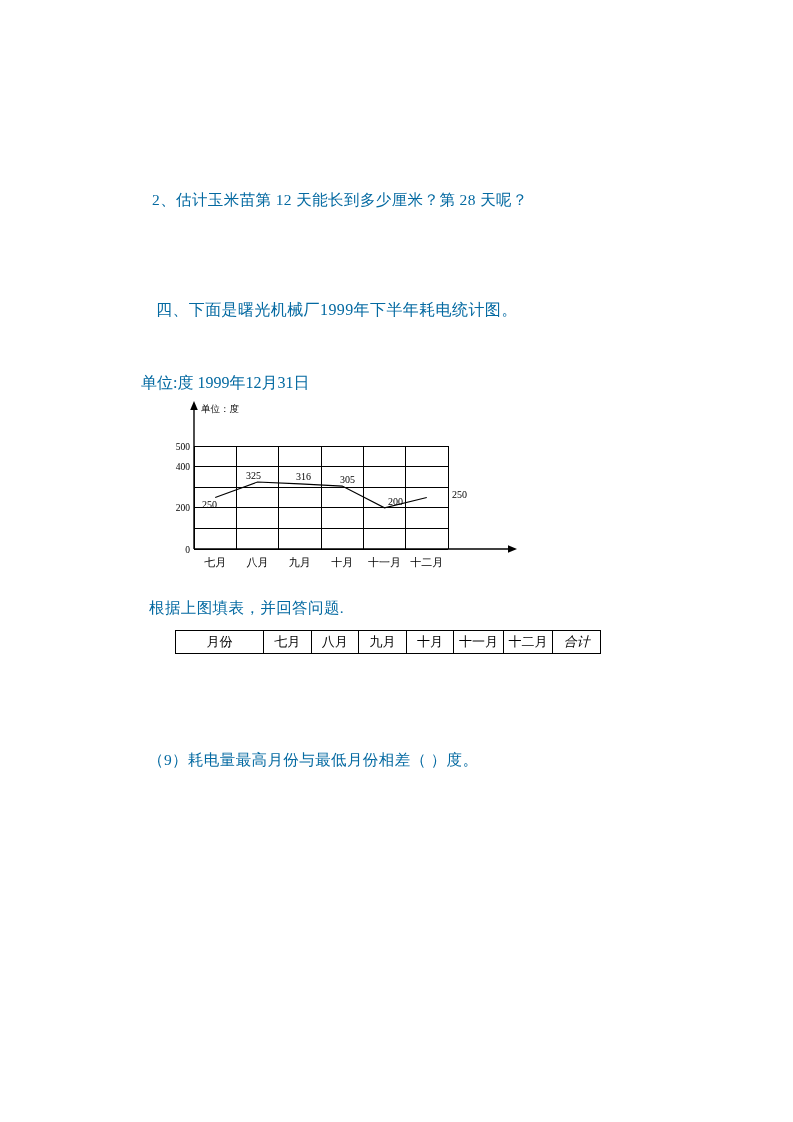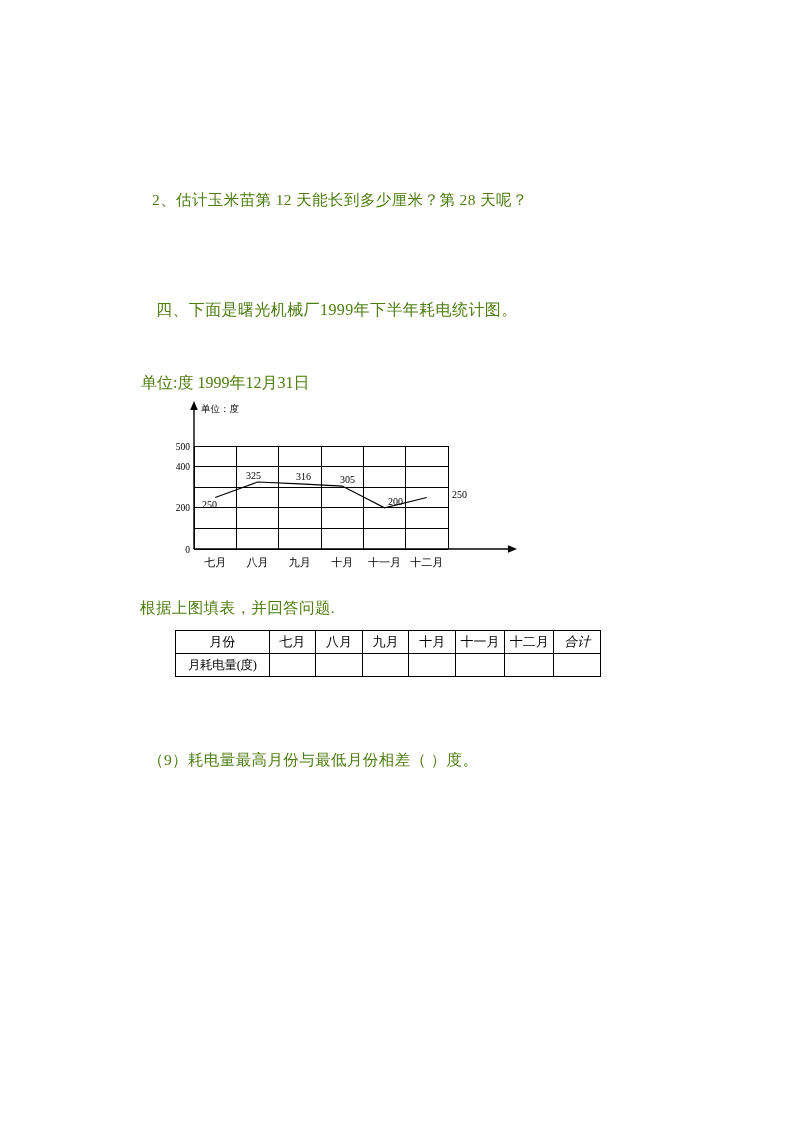--- a/index.html
+++ b/index.html
@@ -23,26 +23,26 @@
     height: 1122px;
   }
 
   
   .q-line {
     position: absolute;
     font-size: 15.5px;
     line-height: 1.5;
     letter-spacing: 0.4px;
     white-space: nowrap;
-    color: #4d7c0f;
+    color: #0369a1;
   }
   #q2-line      { left: 152px; top: 188px; }
   #section4     { left: 156px; top: 298px; font-size: 16px; text-align: center; }
   #unit-line    { left: 141px; top: 371px; font-size: 16px; letter-spacing: 0px; }
-  #fill-line    { left: 140px; top: 596px; }
+  #fill-line    { left: 149px; top: 596px; }
   #q1-line      { left: 148px; top: 748px; }
   #q2b-line     { left: 148px; top: 798px; }
 
   
   #chart {
     position: absolute;
     left: 160px;
     top: 396px;
     width: 380px;
     height: 185px;
@@ -163,30 +163,20 @@
         <tr>
           <td class="rowhead">月份</td>
           <td class="mon">七月</td>
           <td class="mon">八月</td>
           <td class="mon">九月</td>
           <td class="mon">十月</td>
           <td class="mon">十一月</td>
           <td class="mon">十二月</td>
           <td class="total">合计</td>
         </tr>
-        <tr>
-          <td class="rowhead2">月耗电量(度)</td>
-          <td class="mon"></td>
-          <td class="mon"></td>
-          <td class="mon"></td>
-          <td class="mon"></td>
-          <td class="mon"></td>
-          <td class="mon"></td>
-          <td class="total"></td>
-        </tr>
       </tbody>
     </table>
   </div>
 
   <div class="q-line" id="q1-line">（9）耗电量最高月份与最低月份相差（      ）度。</div>
 
 
 </div>
 
 </body></html>

